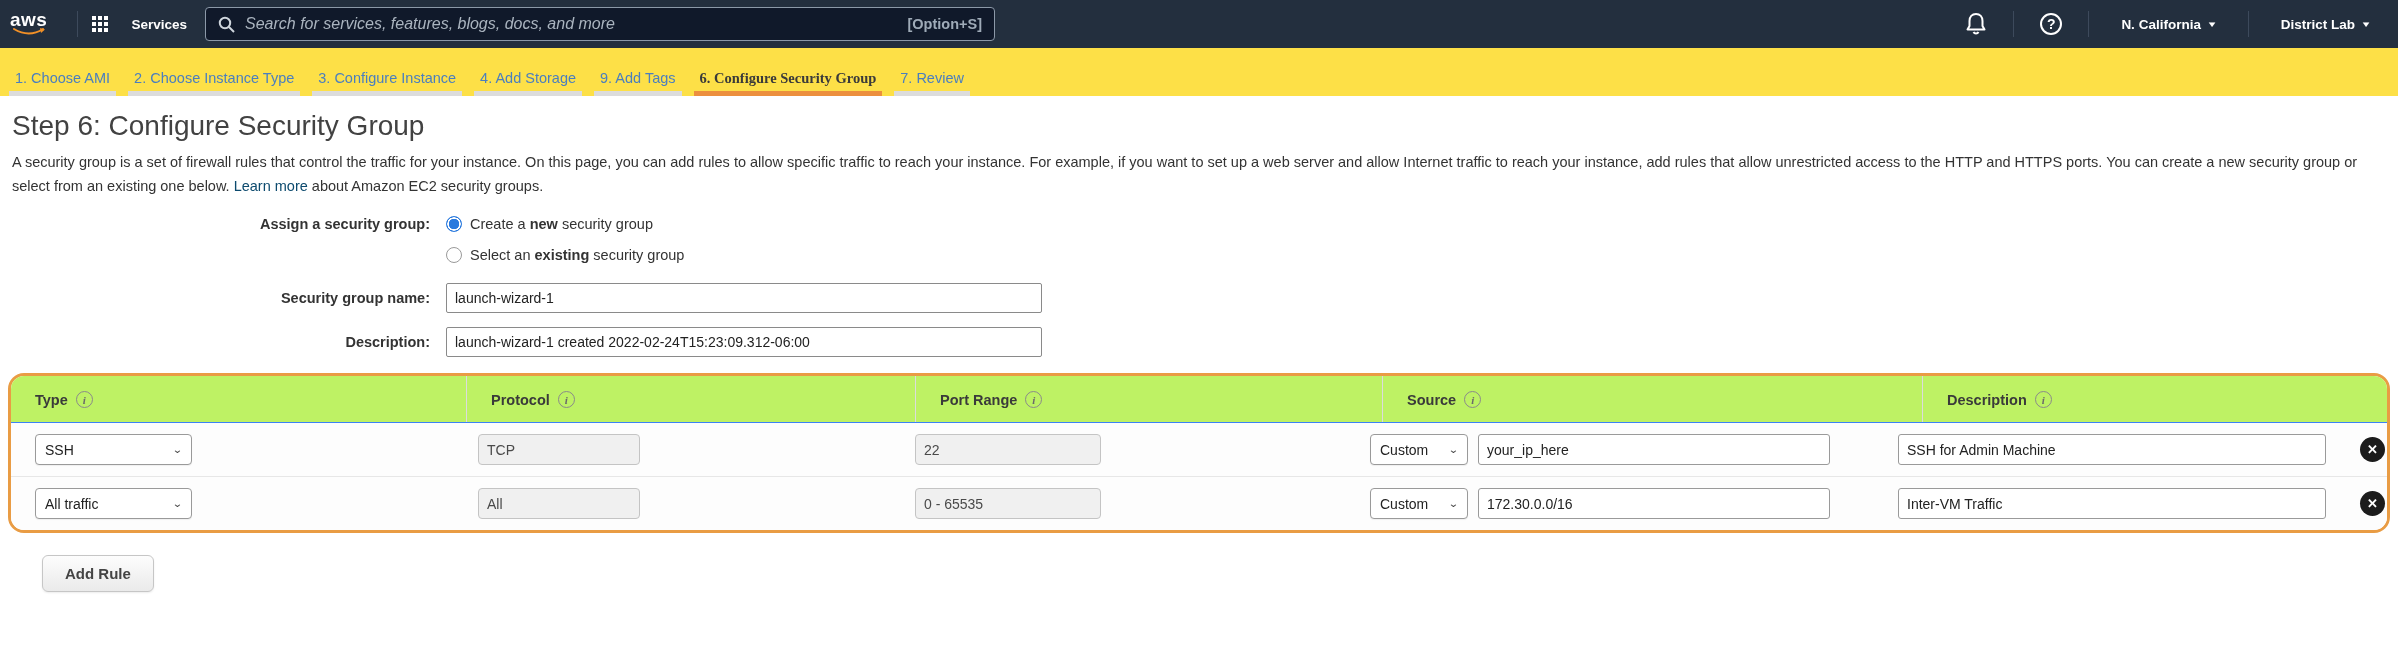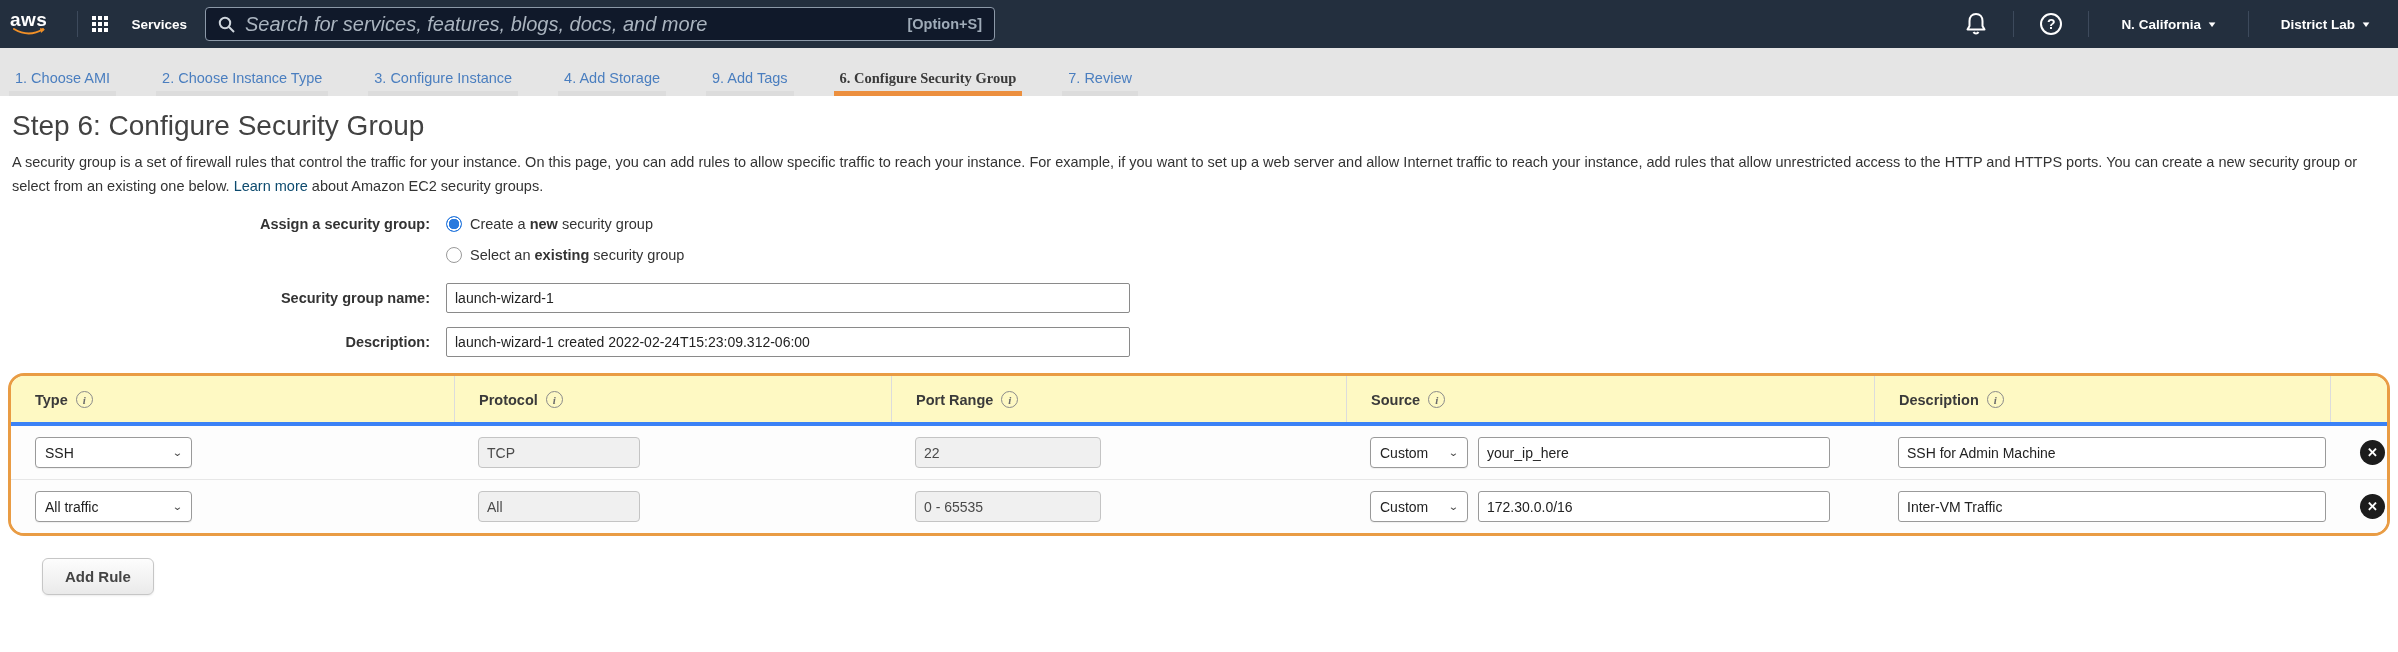--- a/index.html
+++ b/index.html
@@ -13,33 +13,33 @@
   .aws-logo .aws-text { font-weight: bold; font-size: 19px; letter-spacing: 0.5px; line-height: 17px; color:#fff; }
   .nav-sep { width: 1px; height: 26px; background: #3d4a5c; margin: 0 14px; }
   .services { display: flex; align-items: flex-end; gap: 23px; cursor: pointer; }
   .grid-icon { display: grid; grid-template-columns: repeat(3, 4px); grid-template-rows: repeat(3, 4px); gap: 2px; }
   .grid-icon span { background: #fff; width: 4px; height: 4px; }
   .services-label { font-size: 13.5px; font-weight: bold; color: #fff; }
   .searchbox { margin-left: 18px; width: 790px; height: 34px; background: #10192a;
     border: 1px solid #8c99a8; border-radius: 4px; display: flex; align-items: center;
     padding: 0 12px; gap: 10px; }
   .searchbox input { flex: 1; background: transparent; border: none; outline: none;
-    color: #cfd6dd; font-size: 20px; font-style: italic; font-family: "Liberation Sans", sans-serif; }
+    color: #cfd6dd; font-size: 16px; font-style: italic; font-family: "Liberation Sans", sans-serif; }
   .searchbox input::placeholder { color: #aab4bf; }
   .search-shortcut { color: #9fabb8; font-size: 14.5px; font-weight: bold; }
   .nav-right { margin-left: auto; display: flex; align-items: center; }
   .nav-icon-btn { display: flex; align-items: center; justify-content: center; cursor: pointer; padding: 0 12px; }
   .nav-text-btn { display: flex; align-items: center; gap: 7px; color: #fff; font-size: 13.5px;
     font-weight: bold; cursor: pointer; padding: 0 18px; white-space: nowrap; }
   .caret { font-size: 8px; color: #fff; transform: scaleX(1.4); }
   .help-circle { width: 22px; height: 22px; border: 2px solid #fff; border-radius: 50%;
     display: flex; align-items: center; justify-content: center; font-size: 14px; font-weight: bold; color: #fff; }
 
   
-  .tabs { display: flex; padding: 22px 0 0 15px; gap: 52px; background: #e5e5e5; }
+  .tabs { display: flex; padding: 22px 0 0 15px; gap: 24px; background: #fde047; }
   .tab { font-size: 14.5px; color: #4a7ebf; cursor: pointer; padding-bottom: 9px; position: relative; white-space: nowrap; }
   .tab::after { content: ""; position: absolute; left: -6px; right: -6px; bottom: 0; height: 5px; background: #dcdcdc; }
   .tab.active { color: #3a3a3a; font-weight: bold; font-family: Liberation Serif, serif; }
   .tab.active::after { background: #ec8f3e; }
 
   
   .content { padding: 14px 12px 0 12px; }
   .page-title { font-size: 28px; color: #424242; font-weight: 400; margin-bottom: 8px; }
   .page-desc { font-size: 14.5px; color: #333; line-height: 24px; max-width: 2380px; }
   .link { color: #0c4a6e; cursor: pointer; text-decoration: none; }
@@ -50,27 +50,27 @@
   .form-label { width: 418px; text-align: right; font-size: 14.5px; font-weight: bold; color: #333;
     padding-right: 0; flex-shrink: 0; }
   .form-field { margin-left: 16px; display: flex; align-items: center; }
   .radio-row { margin-bottom: 15px; }
   .radio { width: 16px; height: 16px; border-radius: 50%; border: 1px solid #9a9a9a; background: #fff;
     display: inline-flex; align-items: center; justify-content: center; margin-right: 8px; flex-shrink: 0; cursor: pointer; }
   .radio.checked { border: 1px solid #2a7ade; background: radial-gradient(circle at 50% 50%, #2a7ade 0 5px, #ffffff 5.5px 6.5px, #2a7ade 7px); }
   .radio-label { font-size: 14.5px; color: #333; cursor: pointer; }
   .text-input { height: 30px; border: 1px solid #8a8a8a; border-radius: 2px; font-size: 14px;
     color: #222; padding: 0 8px; font-family: "Liberation Sans", sans-serif; background: #fff; }
-  .sg-input { width: 684px; }
+  .sg-input { width: 596px; }
 
   
   .rules-box { margin: 16px 0 0 -4px; width: 2382px; border: 3px solid #e99c44; border-radius: 16px;
     overflow: hidden; background: #fff; }
   .rules-grid { display: grid; grid-template-columns: 443px 437px 455px 528px 456px 1fr; }
-  .rules-header { background: #fef9c3; border-bottom: 4px solid #3b82f6; }
+  .rules-header { background: #bef264; border-bottom: 1px solid #3b82f6; gap: 12px; }
   .rules-header .hcell { padding: 15px 0 14px 24px; font-size: 14.5px; font-weight: bold; color: #3a3a3a;
     display: flex; align-items: center; gap: 8px; }
   .rules-header .hcell + .hcell { border-left: 1px solid #dcdcdc; }
   .info-icon { width: 17px; height: 17px; border: 1px solid #8a8a8a; border-radius: 50%; color: #6a6a6a;
     font-size: 11px; display: inline-flex; align-items: center; justify-content: center;
     font-family: "Liberation Serif", serif; font-style: italic; font-weight: bold; cursor: pointer; }
   .rules-row { align-items: center; background: #fdfdfd; }
   .rules-row + .rules-row { border-top: 1px solid #e7e7e7; }
   .cell { padding: 11px 0 11px 24px; display: flex; align-items: center; gap: 10px; }
   .select { height: 31px; background: #fff; border: 1px solid #9a9a9a; border-radius: 4px;

